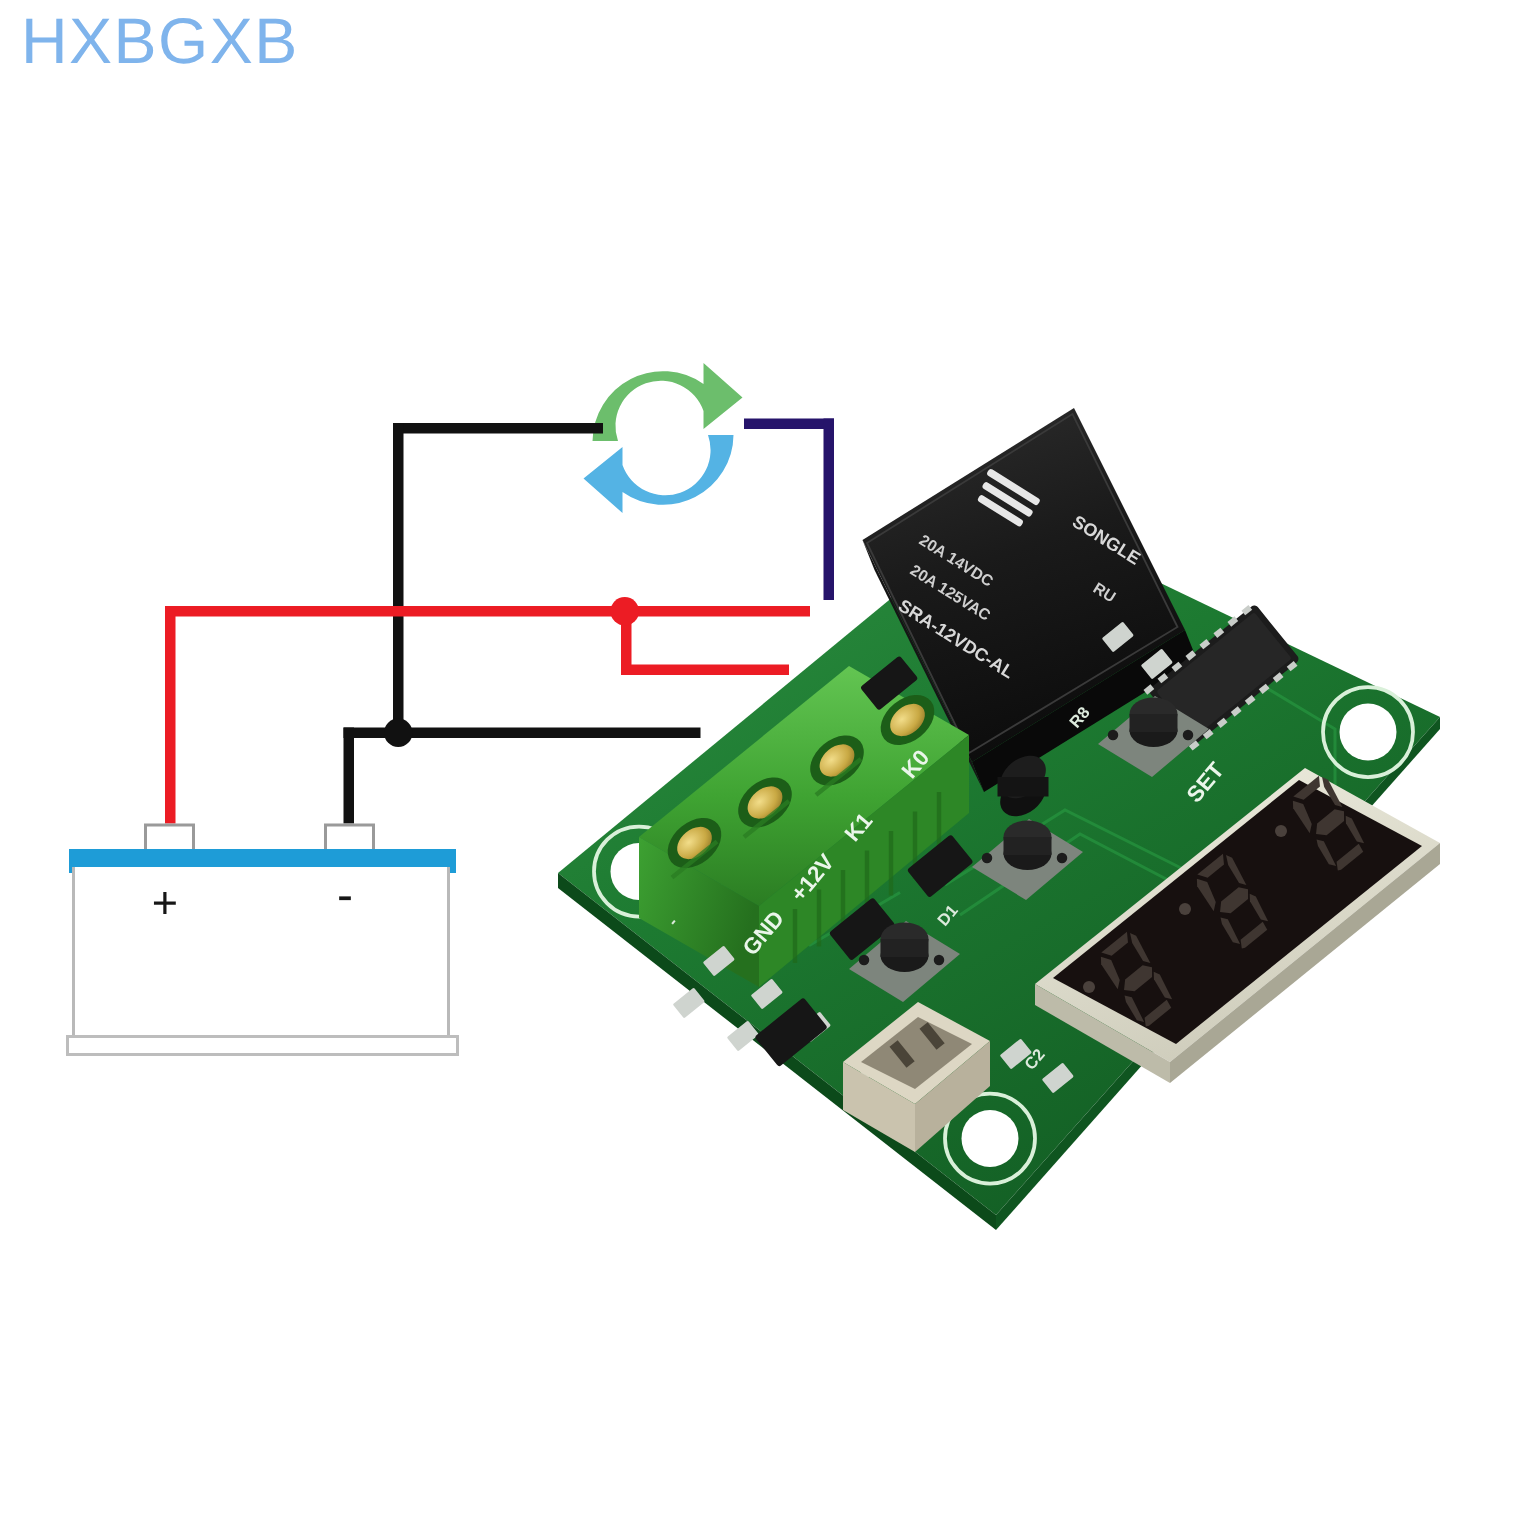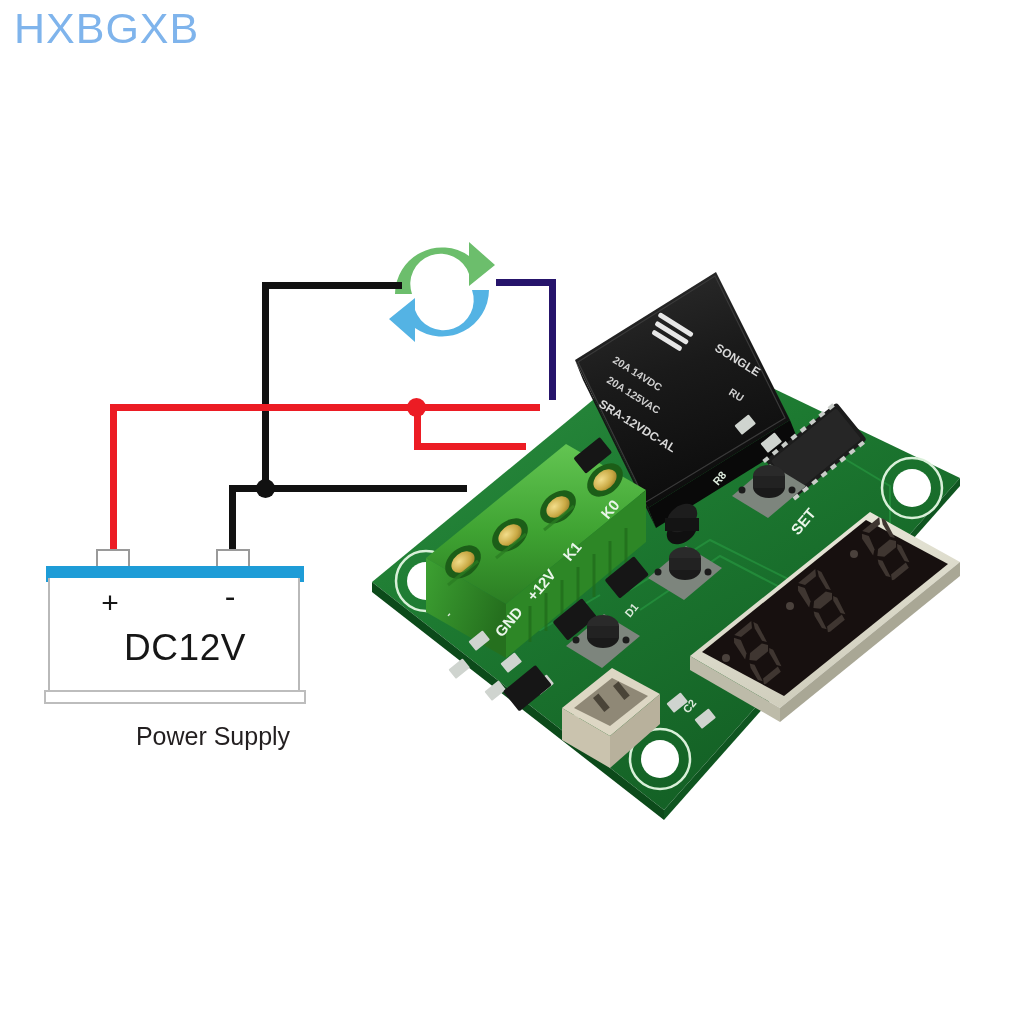--- a/index.html
+++ b/index.html
@@ -153,22 +153,20 @@
   <div class="dot red" style="left:407px;top:398px;width:19px;height:19px;"></div>
   <div class="dot black" style="left:256px;top:479px;width:19px;height:19px;"></div>
 
   <div class="ps-term pos"></div>
   <div class="ps-term neg"></div>
   <div class="ps-top"></div>
   <div class="ps-body"></div>
   <div class="ps-foot"></div>
   <div class="plus-label">+</div>
   <div class="minus-label">-</div>
-  <div class="dc-label">DC12V</div>
-  <div class="ps-label">Power Supply</div>
 
   <div class="pcb-wrap">
     <svg class="pcb" viewBox="0 0 660 560">
       <defs>
         <linearGradient id="pcbG" x1="0" y1="0" x2="0.7" y2="1">
           <stop offset="0%" stop-color="#2f9143"></stop>
           <stop offset="45%" stop-color="#1d7a31"></stop>
           <stop offset="100%" stop-color="#125c23"></stop>
         </linearGradient>
         <linearGradient id="termG" x1="0" y1="0" x2="0" y2="1">

